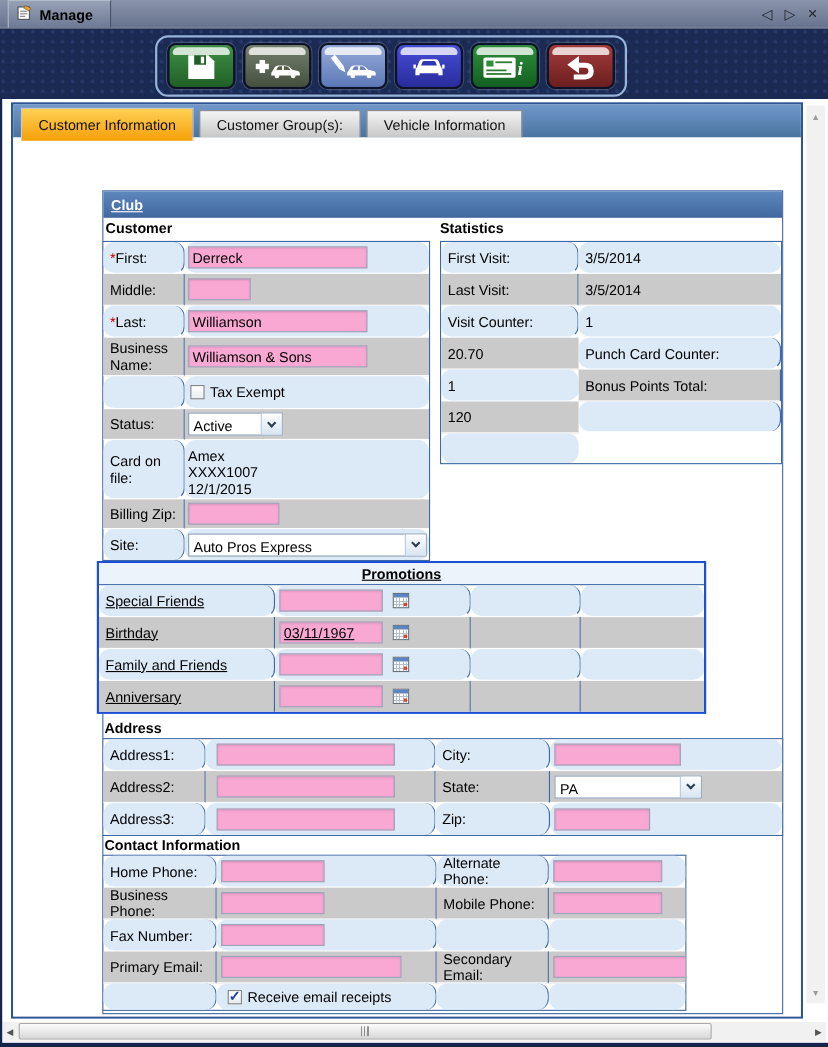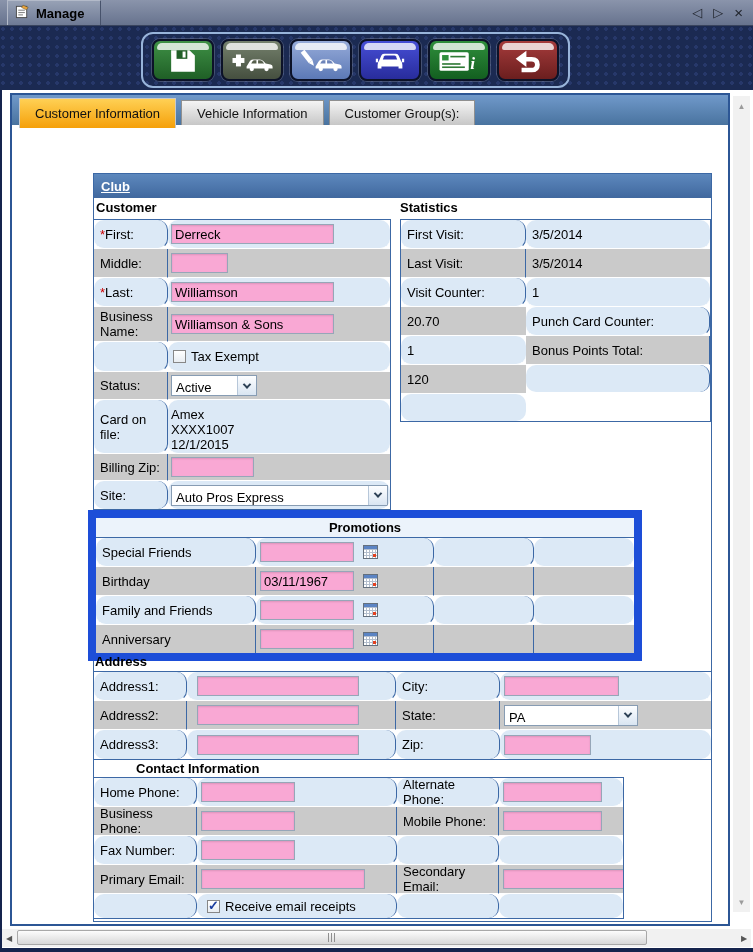--- a/index.html
+++ b/index.html
@@ -52,29 +52,29 @@
   .form { position:relative; width:716px; height:799px; background:#fff; }
   .club { position:absolute; left:81px; top:48px; width:619px; height:749px;
     border:1px solid #3c68a5; background:#fff; }
   .club-header { height:24px; background:linear-gradient(#5d88bd,#40689e); color:#fff;
     font-weight:bold; display:flex; align-items:center; padding-left:7px;text-decoration:underline; }
   .club-body { position:relative; height:723px; }
   .sec-heading { position:absolute; font-weight:bold; color:#000; white-space:nowrap; }
   #h-customer { left:2px; top:2px; }
   #h-stats { left:306px; top:2px; }
   #h-addr { left:1px; top:456px; }
-  #h-contact { left:1px; top:563px;padding-left:41px; }
+  #h-contact { left:1px; top:563px; }
 
   .tbl { position:absolute; border:1px solid #3c68a5; display:grid; background:#fff; }
   #cust { left:-1px; top:21px; width:298px; grid-template-columns:74px 1fr; }
   #stats { left:306px; top:21px; width:311px; height:203px; grid-template-columns:125px 1fr;
     grid-auto-rows:min-content; }
   #stats .fill { height:27px; border-bottom:none; }
-  #promo { left:-6px; top:312px; width:554px; border:8px solid #1d4ed8;
-    grid-template-columns:160px 178px 100px 1fr; }
+  #promo { left:-6px; top:312px; width:554px; border:2px solid #1d4ed8;
+    grid-template-columns:160px 178px 100px 1fr;text-decoration:underline; }
   #addr { left:-1px; top:473px; width:619px; grid-template-columns:93px 209px 104px 1fr; }
   #contact { left:-1px; top:579px; width:531px; grid-template-columns:103px 200px 102px 1fr; }
 
   .c { display:flex; align-items:center; padding-left:6px; border-bottom:1px solid #fff;
     overflow:hidden; }
   .lab { border-right:1px solid #3c68a5; line-height:15px; }
   .vdiv { border-right:1px solid #3c68a5; }
   .nb { border-bottom:none; }
   .blue { background:#dce9f6;border-radius:10px; }
   .gray { background:#cacaca; } .h24{height:24px} .h27{height:27px} .h28{height:28px}
@@ -219,22 +219,22 @@
             <path fill="#fff" d="M12.5 2.5L2.5 10l10 7.5v-5h4.8q3.2 0 3.2 2.9t-3.2 2.9H8v4.2h9.5q7.5 0 7.5-7.1t-7.5-7.1h-5z"></path>
           </svg>
         </span>
       </div>
     </div>
   </div>
 
   <div id="panel">
     <div class="tabstrip">
       <div class="tab active">Customer Information</div>
+      <div class="tab">Customer Group(s):</div>
       <div class="tab">Vehicle Information</div>
-      <div class="tab">Customer Group(s):</div>
     </div>
 
     <div class="form">
       <div class="club">
         <div class="club-header">Club</div>
         <div class="club-body">
 
           <div class="sec-heading" id="h-customer">Customer</div>
           <div class="sec-heading" id="h-stats">Statistics</div>
 

